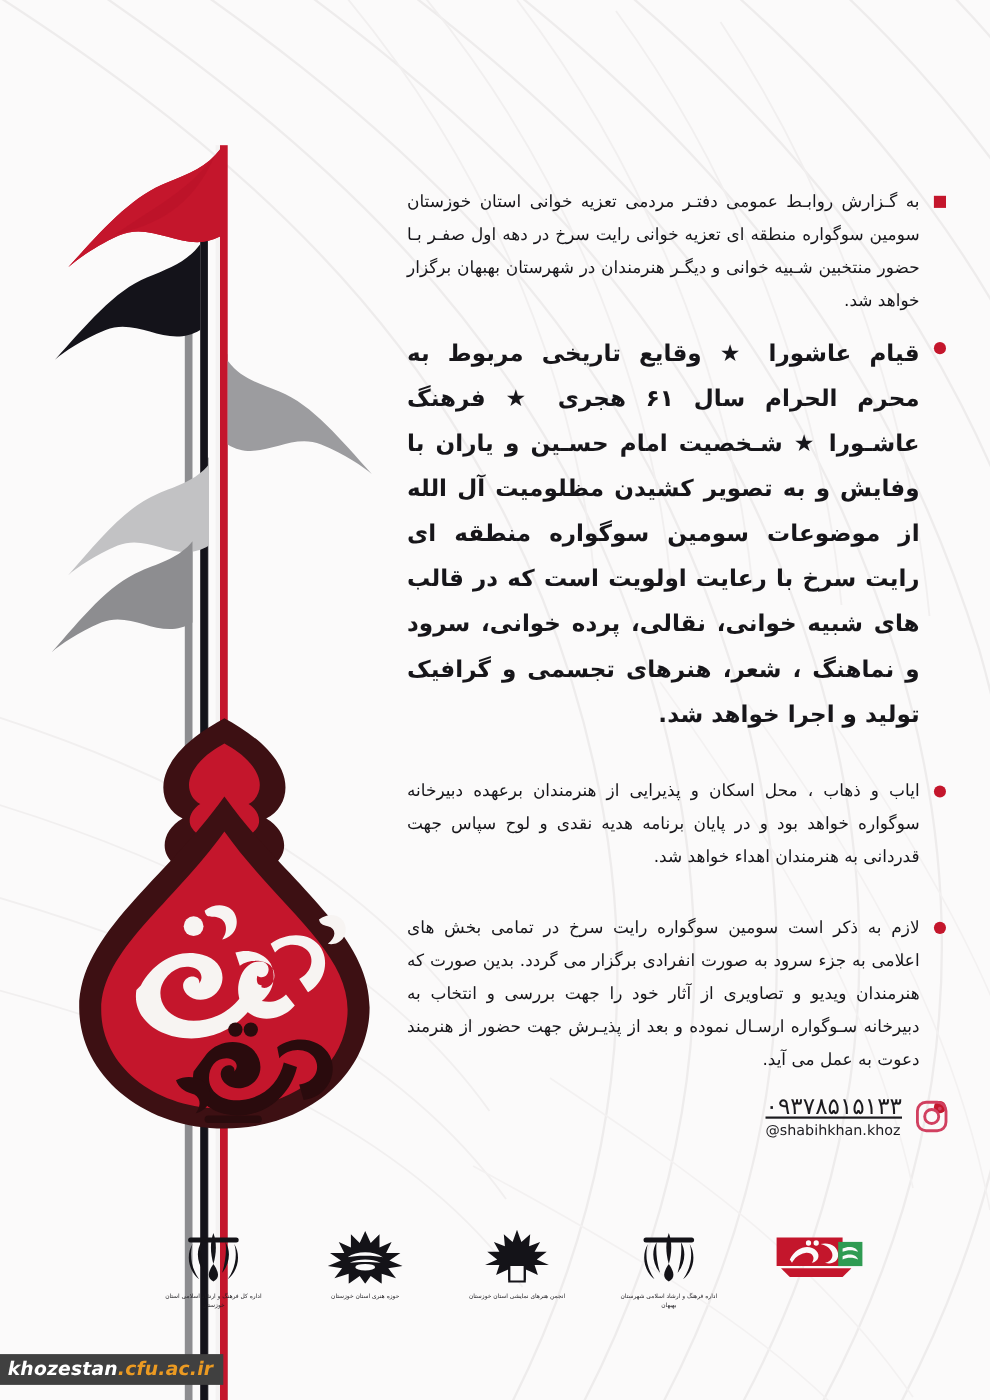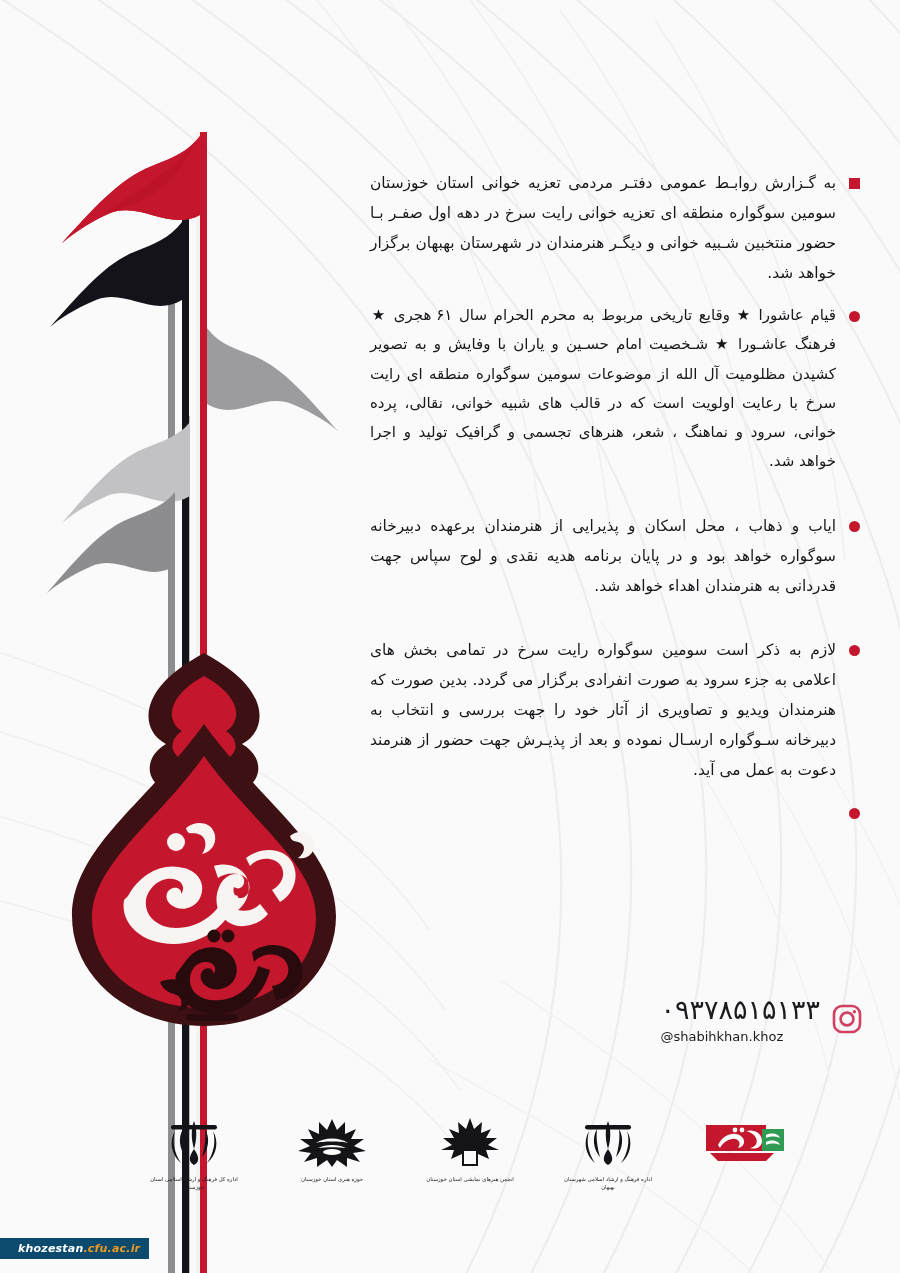--- a/index.html
+++ b/index.html
@@ -52,22 +52,22 @@
     position:relative;
     margin:0 0 13px 0;
     padding-right:26px;
     color:#17161a;
     font-size:15.4px;
     line-height:1.95;
     text-align:justify;
     text-justify:inter-word;
   }
   .para.bold{
-    font-weight:normal;
-    font-size:15px;
+    font-weight:bold;
+    font-size:21px;
   }
   .para .bullet{
     position:absolute;
     right:2px;
     top:10px;
     width:11px;height:11px;
     background:#c4162c;
   }
   .para .bullet.round{border-radius:50%;}
   .gap-lg{margin-bottom:34px;}
@@ -85,23 +85,24 @@
     direction:rtl;
   }
   .contact-lines{
     direction:ltr;
     text-align:left;
     color:#1b1a1e;
     font-size:19px;
     line-height:1.35;
   }
   .contact-lines .phone{
-    font-size:27px;
+    font-size:21px;
     letter-spacing:.5px;
     display:block;
+    text-decoration:underline;
   }
   .contact-lines .handle{
     font-size:13px;
     display:block;
   }
   .ig-icon{
     width:30px;height:30px;
     flex:0 0 30px;
   }
   .ig-icon svg{display:block;width:30px;height:30px;}
@@ -137,26 +138,26 @@
     max-width:92px;
     direction:rtl;
   }
 
   
   .watermark{
     position:absolute;
     left:0;
     bottom:14px;
     z-index:6;
-    background:#0c4a6e;
+    background:#404040;
     color:#ffffff;
-    font-size:11px;
+    font-size:17px;
     font-weight:bold;
     font-style:italic;
-    padding:4px 9px 4px 18px;
+    padding:4px 9px 4px 7px;
     direction:ltr;
     letter-spacing:.2px;
   }
   .watermark .accent{color:#eb9a22;}
 </style>
 </head>
 <body>
 
 <div id="poster">
 

